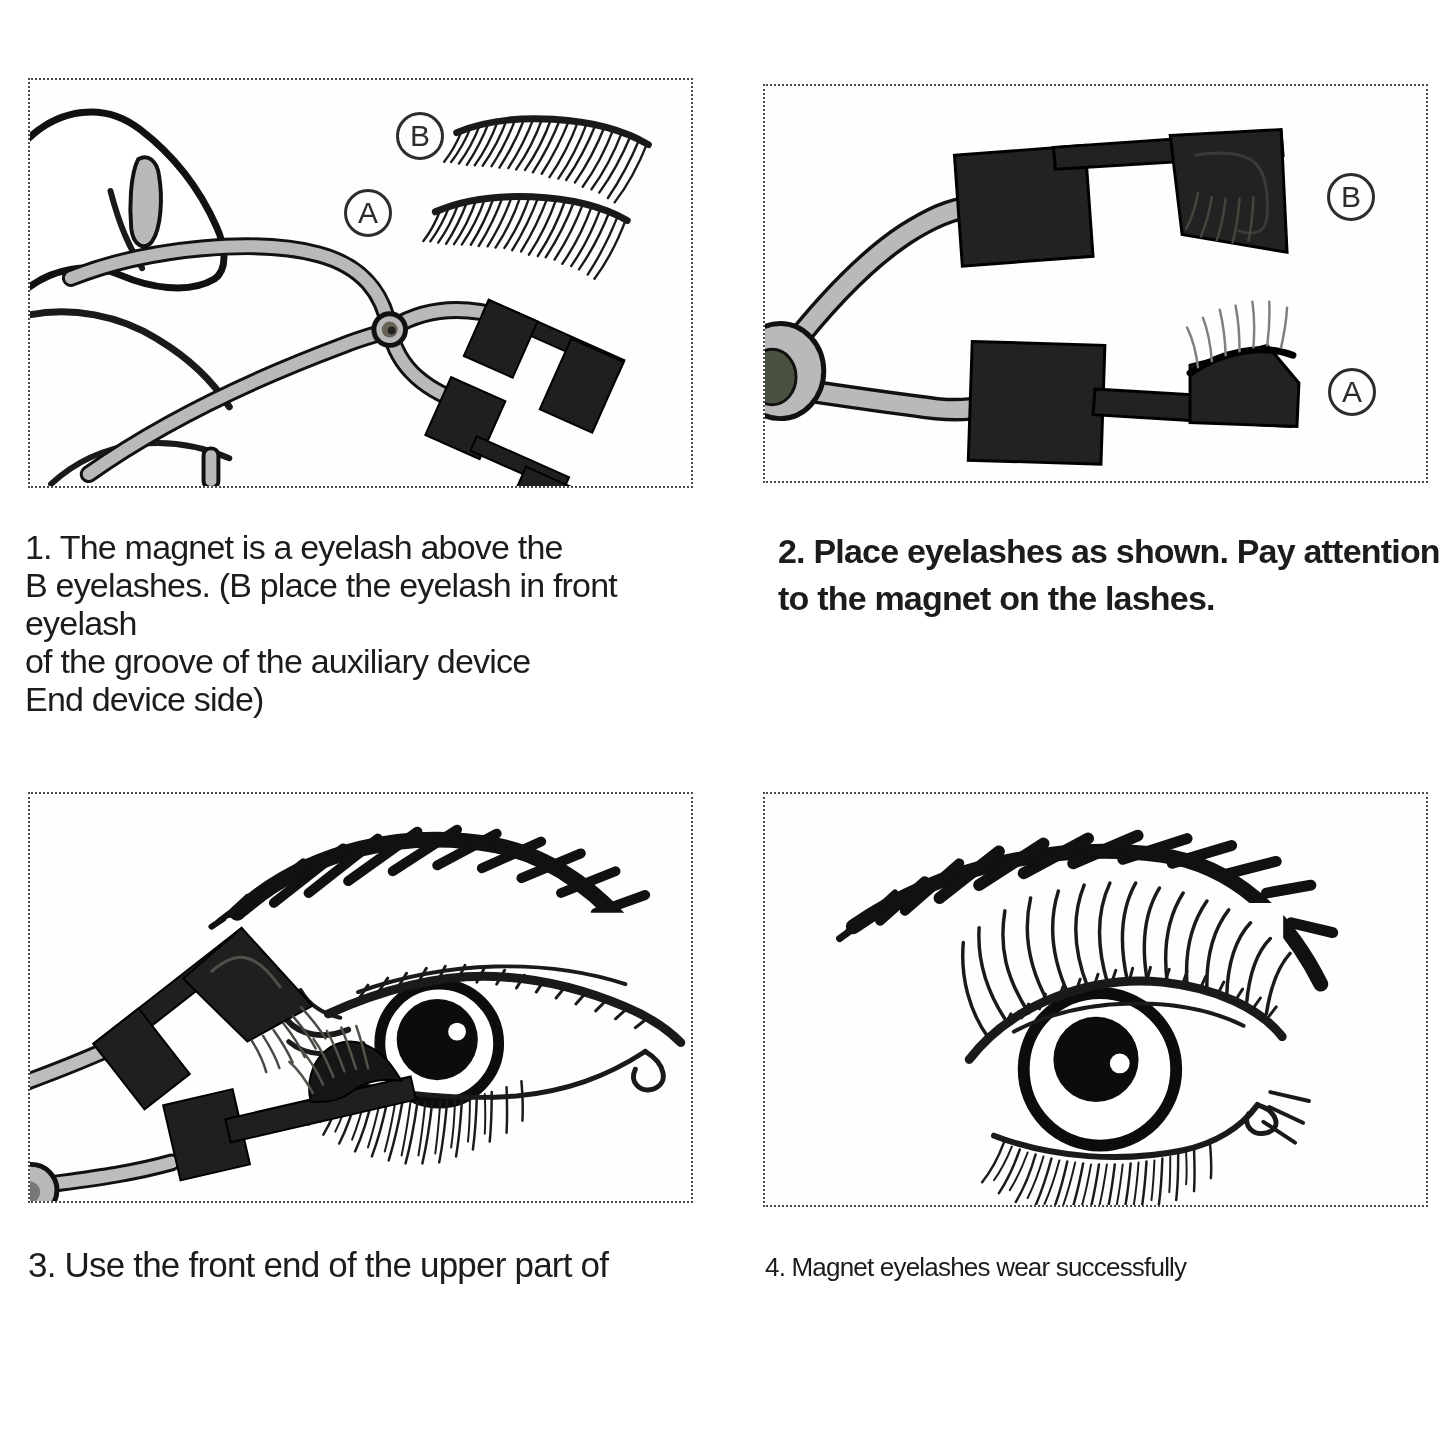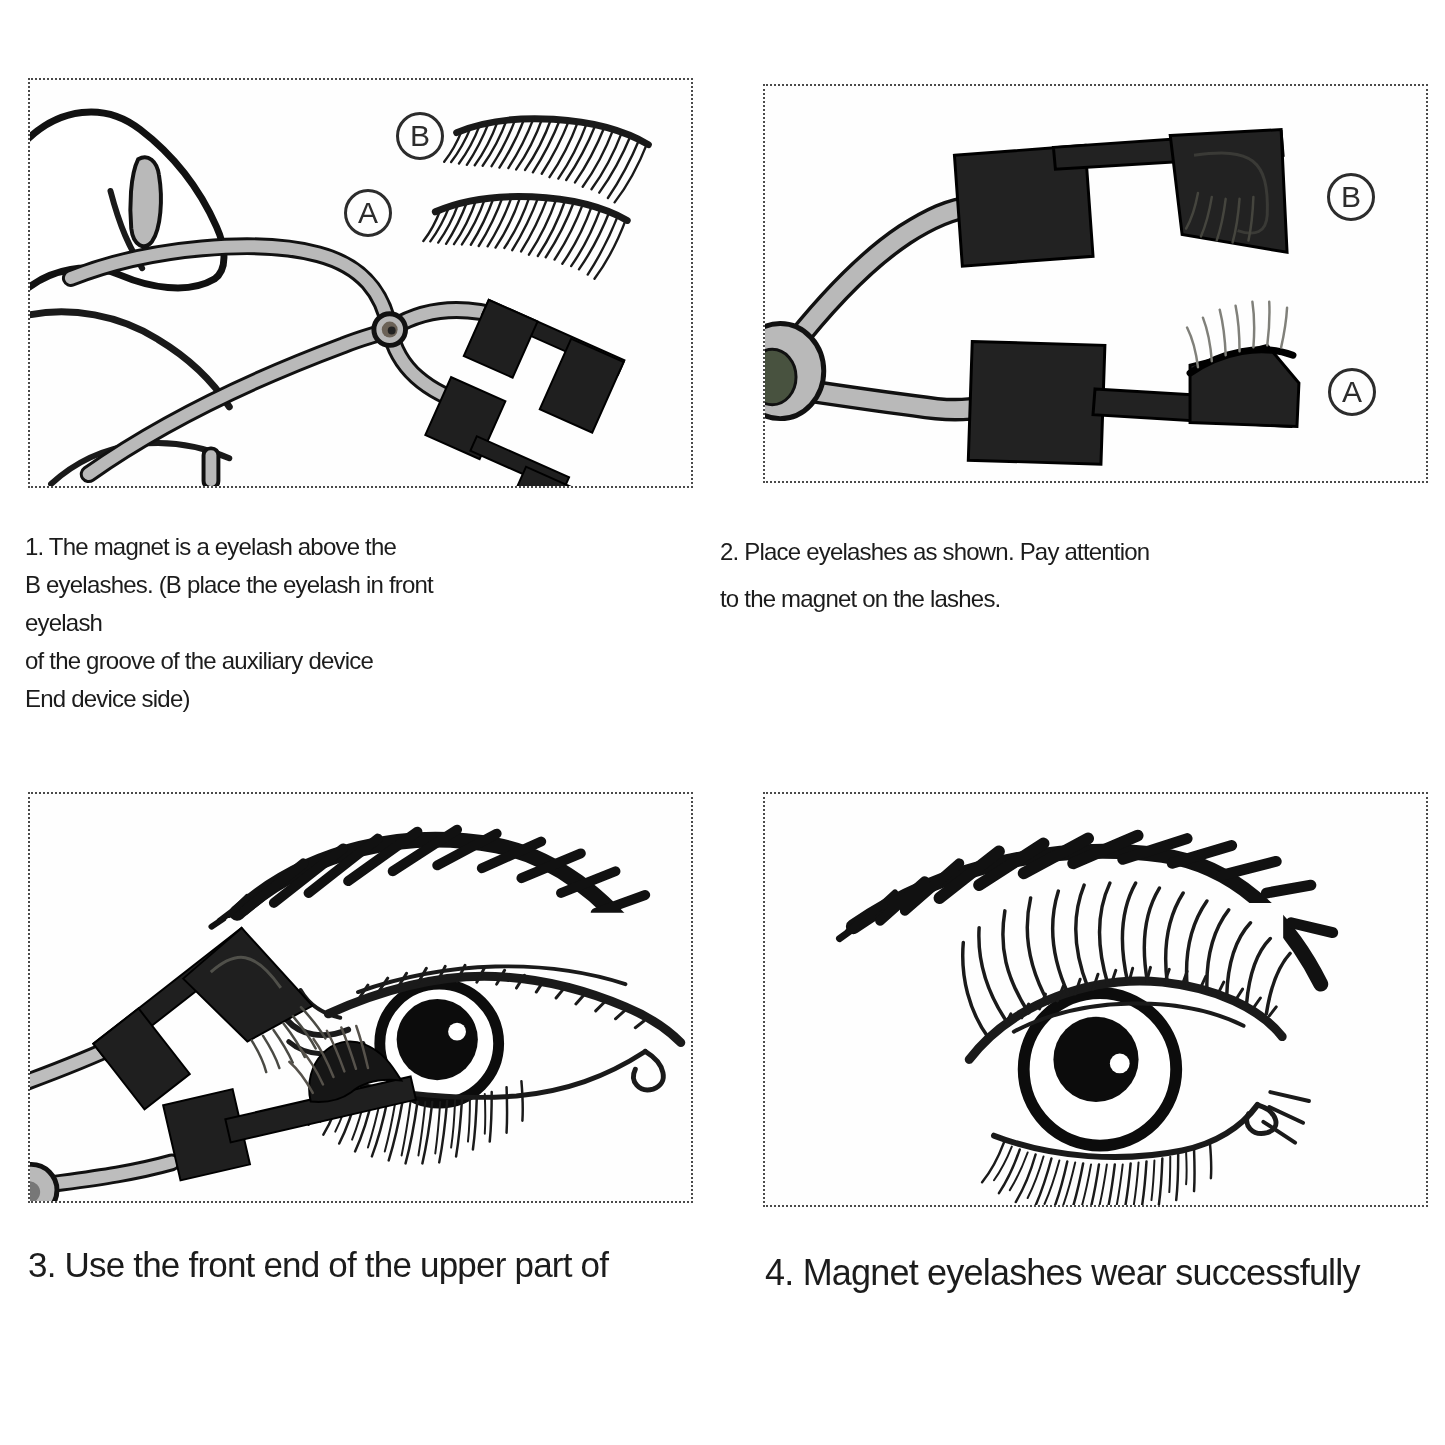--- a/index.html
+++ b/index.html
@@ -7,26 +7,26 @@
          font-family:"Liberation Sans", sans-serif;color:#1c1c1c;}
   .panel{position:absolute;border:2px dotted #4a4a4a;background:#fefefe;box-sizing:border-box;}
   #panel1{left:28px;top:78px;width:665px;height:410px;}
   #panel2{left:763px;top:84px;width:665px;height:399px;}
   #panel3{left:28px;top:792px;width:665px;height:411px;}
   #panel4{left:763px;top:792px;width:665px;height:415px;}
   .panel svg{position:absolute;left:0;top:0;width:100%;height:100%;}
   .badge{position:absolute;width:42px;height:42px;border:3px solid #2c2c2c;border-radius:50%;
          display:flex;align-items:center;justify-content:center;font-size:30px;color:#2c2c2c;
          background:rgba(255,255,255,.0);line-height:1;}
-  .caption{position:absolute;font-size:24px;letter-spacing:-0.8px;color:#1c1c1c;}
+  .caption{position:absolute;font-size:34px;letter-spacing:-0.8px;color:#1c1c1c;}
   .caption div{white-space:nowrap;}
   #cap1{left:25px;top:528px;line-height:38px;}
-  #cap2{left:720px;top:528px;line-height:47px;}
+  #cap2{left:778px;top:528px;line-height:47px;font-weight:bold;}
   #cap3{left:28px;top:1240px;line-height:49px;font-size:35px;}
-  #cap4{left:765px;top:1252px;font-size:36px;}
+  #cap4{left:765px;top:1252px;font-size:26px;}
   .ink{stroke:#1a1a1a;fill:none;stroke-linecap:round;}
 </style>
 </head>
 <body>
 
 <div id="stage">
 
   <div class="panel" id="panel1">
     <svg viewBox="0 0 665 410">
       <defs>

